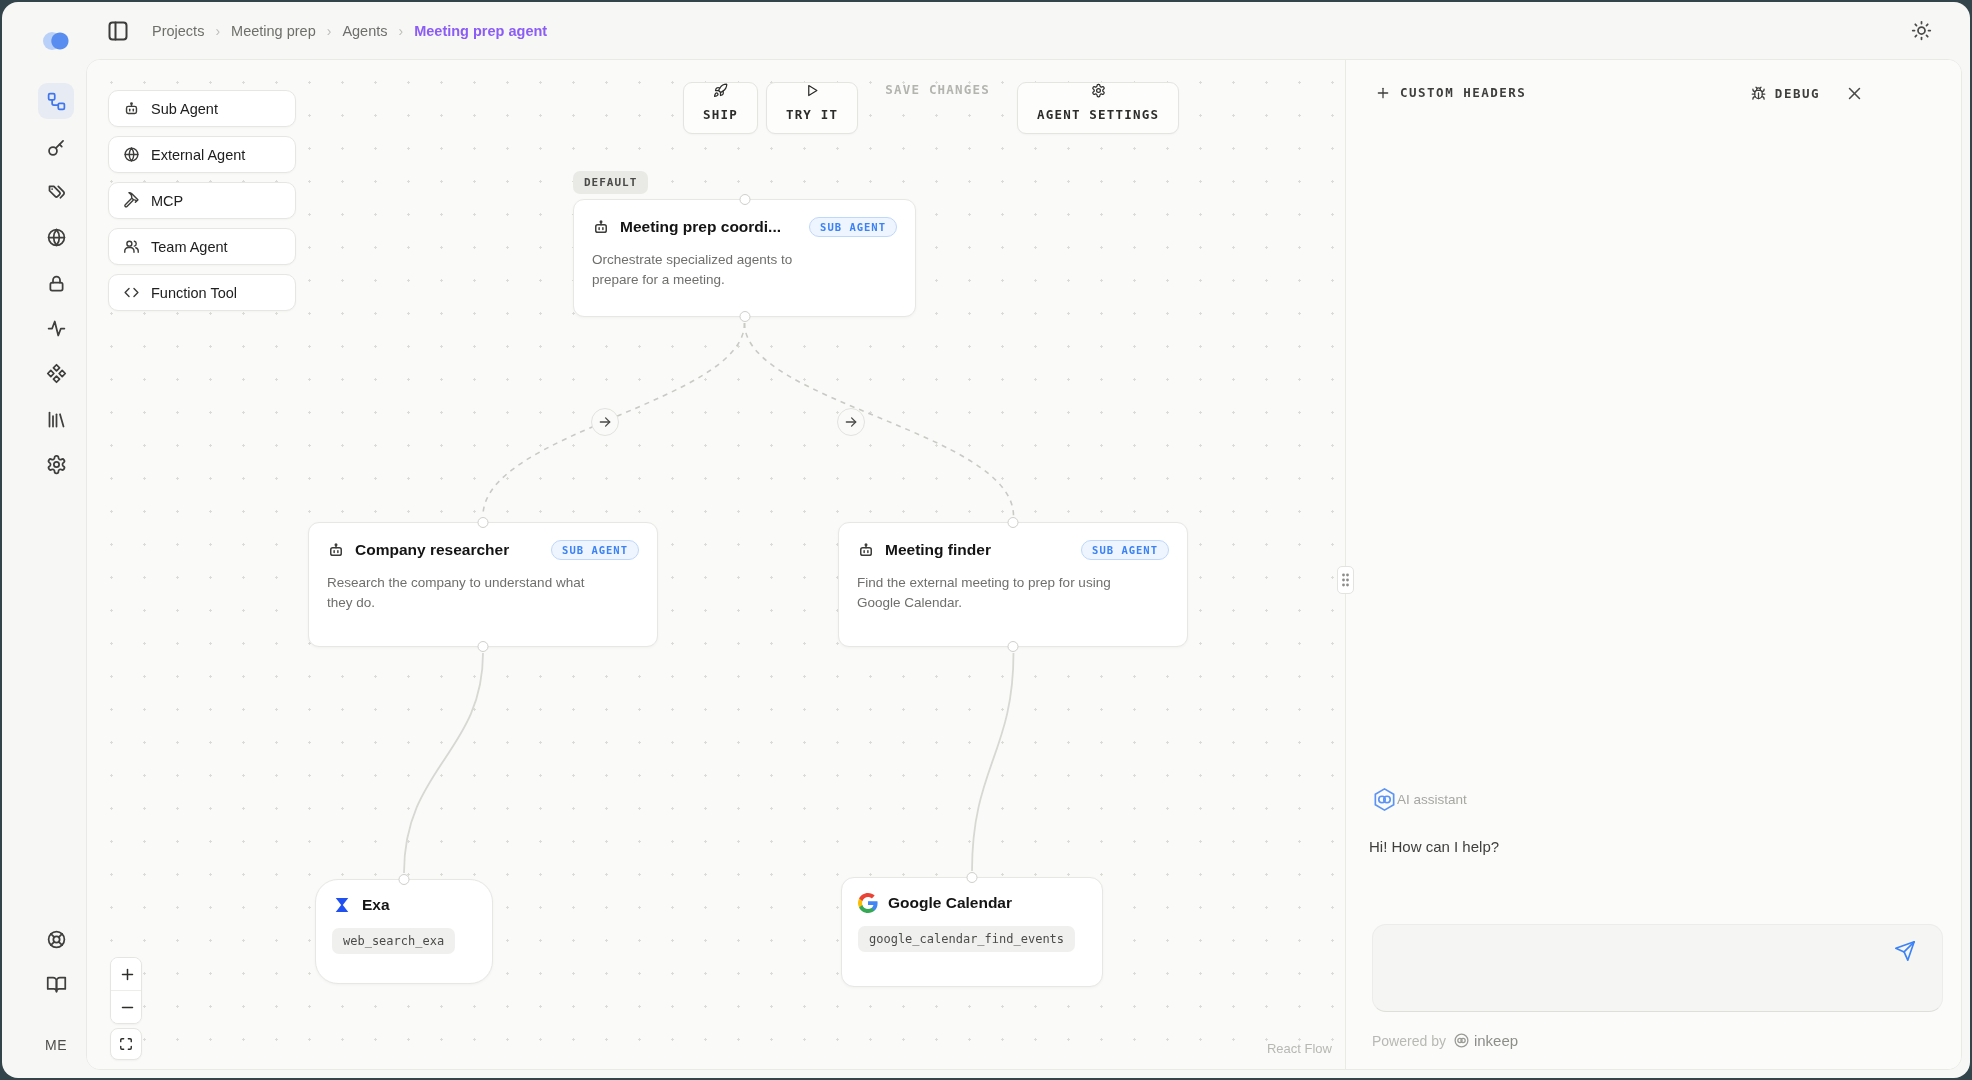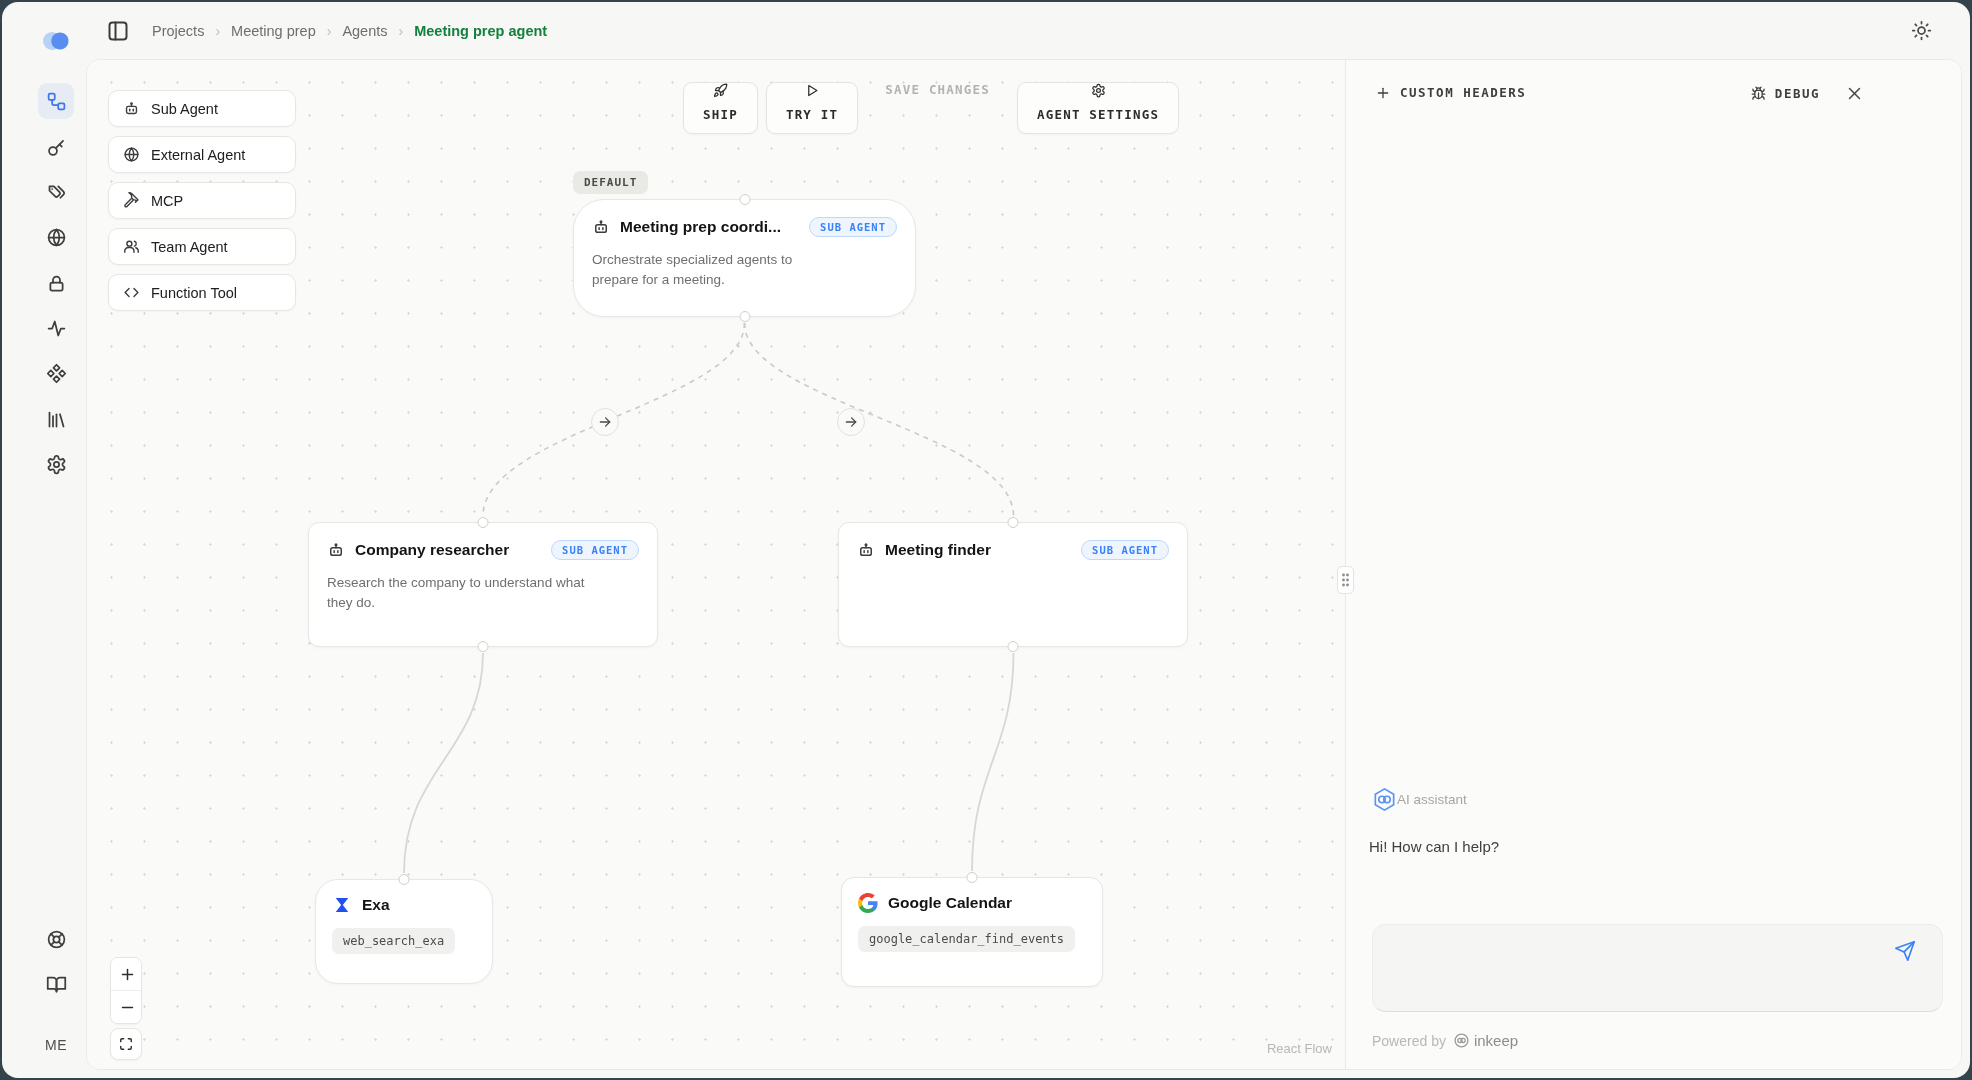--- a/index.html
+++ b/index.html
@@ -15,21 +15,21 @@
   .nav-icon svg { width:21px; height:21px; }
   .nav-icon.active { background:#e7ebf3; color:#3f76ef; }
   .me-badge { position:absolute; left:0; width:84px; text-align:center; font-size:14px; color:#4e4e4c; letter-spacing:.5px; font-weight:500; }
 
   
   .topbar { position:absolute; left:84px; top:0; right:2px; height:57px; }
   .panel-toggle { position:absolute; left:20px; top:17px; width:24px; height:24px; color:#3c3c3a; cursor:pointer; }
   .breadcrumb { position:absolute; left:66px; top:0; height:57px; display:flex; align-items:center; font-size:14.5px; color:#6e6e6b; }
   .crumb { cursor:pointer; }
   .crumb-sep { margin:0 11px; color:#bdbdba; font-size:14px; }
-  .crumb-current { color:#15803d; font-weight:700; }
+  .crumb-current { color:#8b5cf6; font-weight:700; }
   .theme-toggle { position:absolute; right:36px; top:18px; width:21px; height:21px; color:#4a4a48; cursor:pointer; }
 
   
   .content-card { position:absolute; left:84px; top:57px; right:8px; bottom:8px; background:#fbfbf9; border:1px solid #e9e9e6; border-radius:14px; overflow:hidden; }
 
   
   .canvas { position:absolute; left:0; top:0; width:1258px; height:100%;
     background-color:#fafaf8;
     background-image:radial-gradient(circle, #dbdbd8 1.1px, transparent 1.3px);
     background-size:33px 33px; background-position:8px 6px; }
@@ -55,21 +55,21 @@
   .node { position:absolute; background:#ffffff; border:1px solid #e7e7e4; border-radius:11px; z-index:3; box-shadow:0 1px 3px rgba(0,0,0,.04); padding:17px 18px; cursor:pointer; }
   .node-title-row { display:flex; align-items:center; gap:10px; }
   .node-title-row svg.bot { width:18px; height:18px; color:#3d3d3b; flex:0 0 auto; }
   .node-title { font-size:15.5px; font-weight:700; color:#141414; white-space:nowrap; }
   .type-badge { margin-left:auto; font-family:"DejaVu Sans Mono", monospace; font-size:10.5px; font-weight:700; letter-spacing:1px; color:#3b82f6; background:#eef5fe; border:1px solid #bdd8fb; border-radius:999px; padding:3px 10px; white-space:nowrap; }
   .node-desc { margin-top:13px; font-size:13.5px; color:#6f6f6d; line-height:1.48; }
   .default-tag { position:absolute; left:486px; top:111px; z-index:3; background:#e9e9e6; border-radius:7px; padding:5px 11px; font-size:11px; letter-spacing:1px; color:#4a4a48; font-weight:700; }
   .handle { position:absolute; left:50%; transform:translateX(-50%); width:11px; height:11px; border-radius:50%; background:#fff; border:1.5px solid #cfcfcc; z-index:4; }
   .handle.top { top:-6px; } .handle.bottom { bottom:-6px; }
 
-  .node-coordinator { left:486px; top:139px; width:343px; height:118px;border-radius:31px; }
+  .node-coordinator { left:486px; top:139px; width:343px; height:118px; }
   .node-coordinator .node-desc { max-width:248px; }
   .node-researcher { left:221px; top:462px; width:350px; height:125px; }
   .node-researcher .node-desc { max-width:272px; }
   .node-finder { left:751px; top:462px; width:350px; height:125px; }
   .node-finder .node-desc { max-width:272px; }
 
   .tool-node { position:absolute; background:#fff; border:1px solid #e7e7e4; border-radius:13px; z-index:3; box-shadow:0 1px 3px rgba(0,0,0,.04); padding:15px 16px; cursor:pointer; }
   .tool-node .node-title-row svg.logo20 { width:20px; height:20px; flex:0 0 auto; }
   .tool-pill { display:inline-block; margin-top:13px; font-family:"DejaVu Sans Mono", monospace; font-size:12px; color:#4b4b49; background:#f0f0ee; border-radius:7px; padding:6px 11px; white-space:nowrap; }
   .node-exa { left:228px; top:819px; width:178px; height:105px;border-radius:23px; }
@@ -371,20 +371,21 @@
           <svg class="bot" viewBox="0 0 24 24" fill="none" stroke="currentColor" stroke-width="2" stroke-linecap="round" stroke-linejoin="round">
               <rect x="5" y="9" width="14" height="10" rx="2.5"></rect>
               <path d="M12 9V6.5"></path>
               <circle cx="12" cy="5" r="1"></circle>
               <path d="M9.5 13v2.4"></path>
               <path d="M14.5 13v2.4"></path>
             </svg>
           <span class="node-title">Meeting finder</span>
           <span class="type-badge">SUB AGENT</span>
         </div>
+        <div class="node-desc">Find the external meeting to prep for using Google Calendar.</div>
         <span class="handle bottom"></span>
       </div>
 
       <div class="tool-node node-exa">
         <span class="handle top"></span>
         <div class="node-title-row">
           <svg class="logo20" viewBox="0 0 24 24">
               <path d="M4.5 3.5h15L13 12l6.5 8.5h-15L11 12z" fill="#2050f0"></path>
             </svg>
           <span class="node-title">Exa</span>

